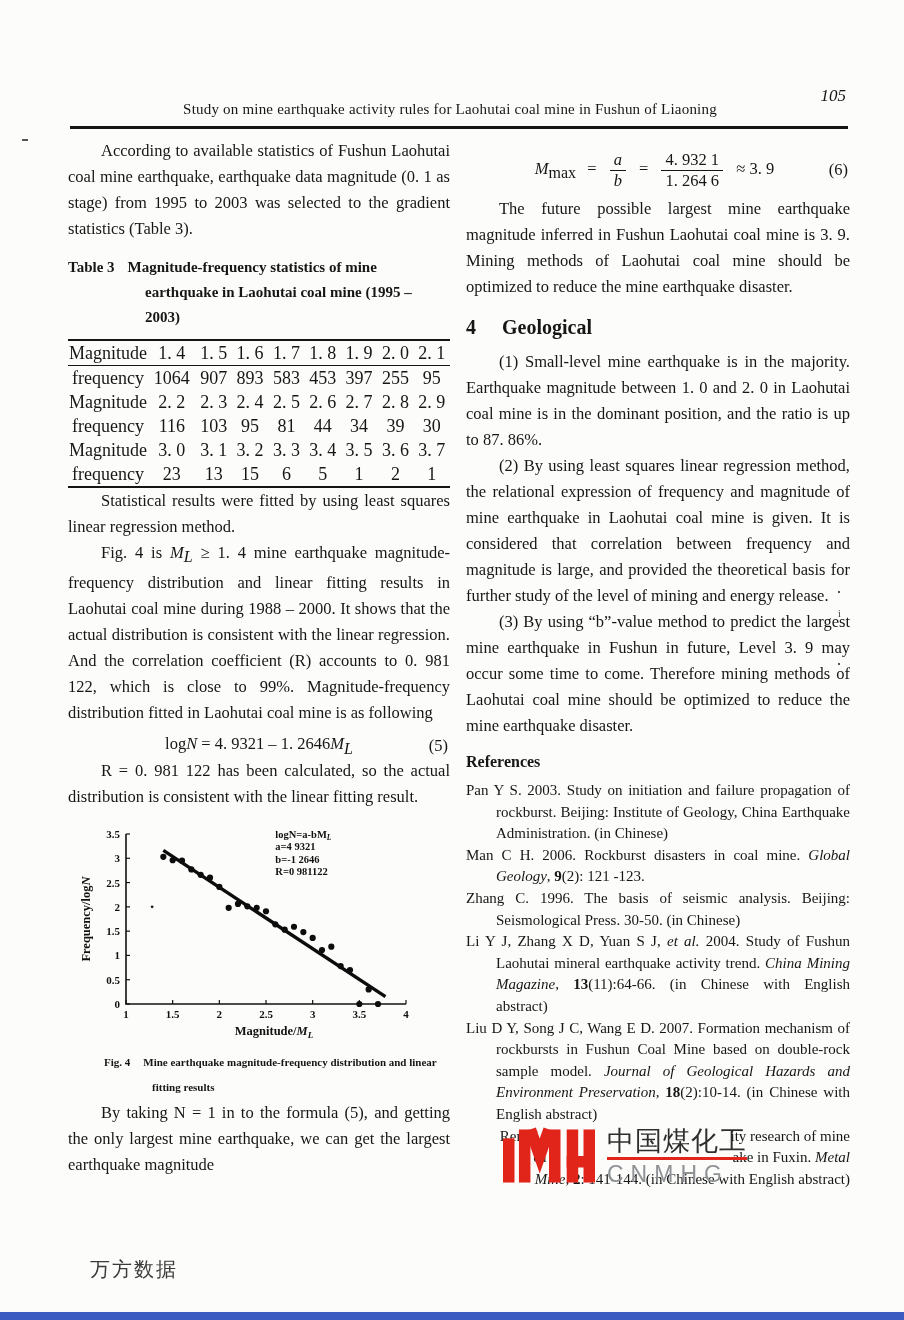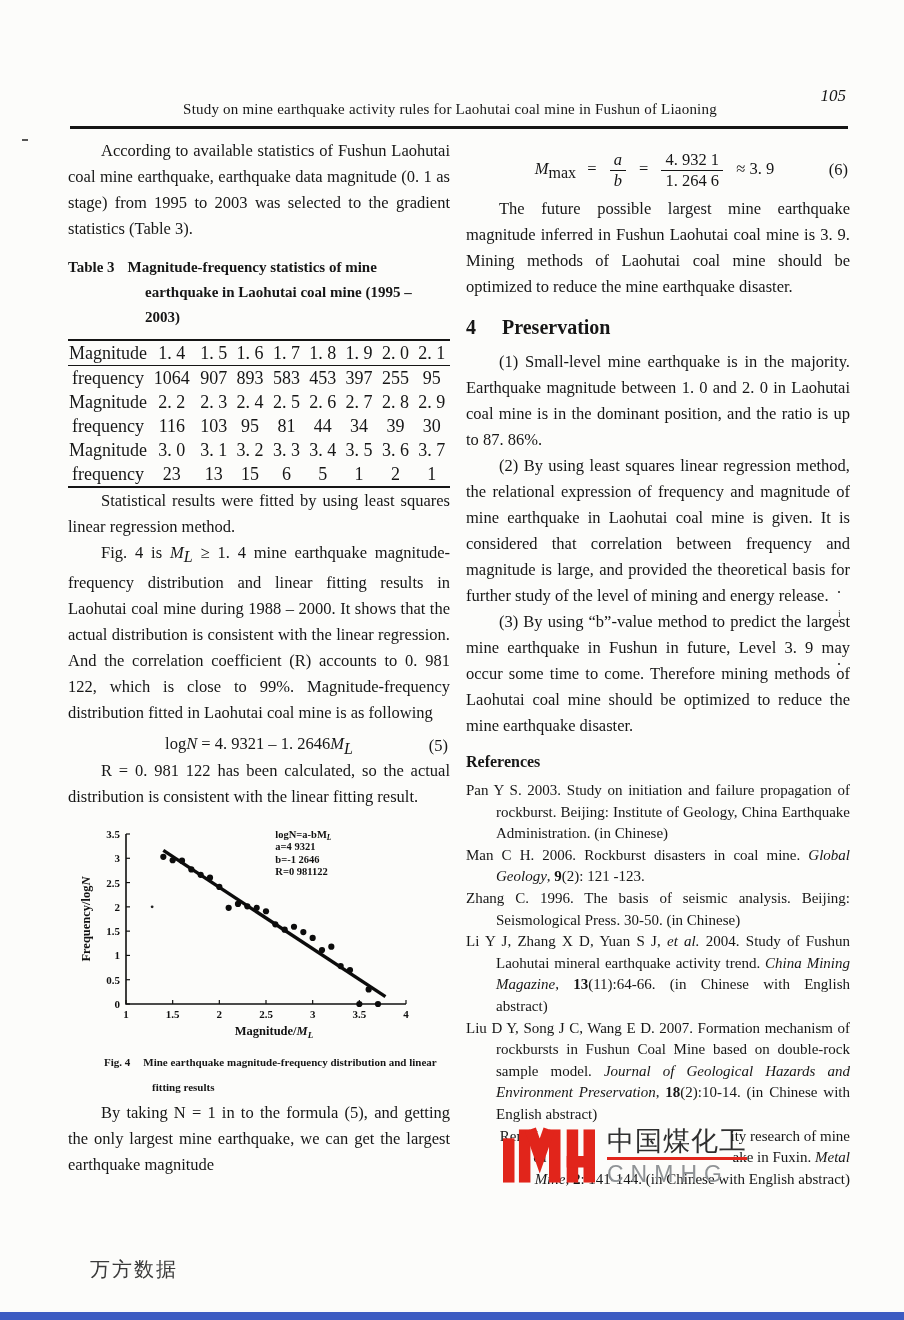--- a/index.html
+++ b/index.html
@@ -265,21 +265,21 @@
             <span class="den">1. 264 6</span>
           </span>
         <span class="op">≈ 3. 9</span>
       </span>
       <span class="eqnum">(6)</span>
     </div>
 
     <p class="body indent mt6">The future possible largest mine earthquake magnitude inferred in Fushun Laohutai coal mine is 3. 9. Mining methods of Laohutai coal mine should be optimized to reduce the mine earthquake disaster.</p>
 
     <div class="h-conclusions">
-      <span class="h-num">4</span><span>Preservation</span>
+      <span class="h-num">4</span><span>Geological</span>
     </div>
 
     <p class="body indent">(1) Small-level mine earthquake is in the majority. Earthquake magnitude between 1. 0 and 2. 0 in Laohutai coal mine is in the dominant position, and the ratio is up to 87. 86%.</p>
     <p class="body indent">(2) By using least squares linear regression method, the relational expression of frequency and magnitude of mine earthquake in Laohutai coal mine is given. It is considered that correlation between frequency and magnitude is large, and provided the theoretical basis for further study of the level of mining and energy release.</p>
     <p class="body indent">(3) By using “b”-value method to predict the largest mine earthquake in Fushun in future, Level 3. 9 may occur some time to come. Therefore mining methods of Laohutai coal mine should be optimized to reduce the mine earthquake disaster.</p>
 
     <div class="h-references">References</div>
 
     <div>
         <div class="ref-item"><span>Pan Y S. 2003. Study on initiation and failure propagation of rockburst. Beijing: Institute of Geology, China Earthquake Administration. (in Chinese)</span></div>

